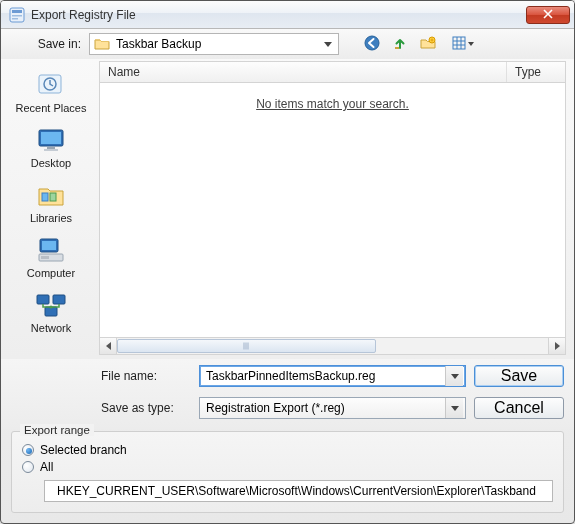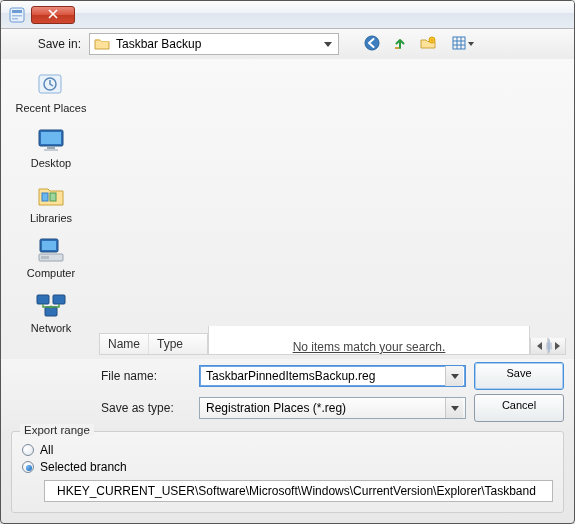--- a/index.html
+++ b/index.html
@@ -140,23 +140,22 @@
   }
   .side-item .si-label {
     font-size: 11px;
     color: #222;
     text-align: center;
     margin-top: 1px;
   }
   .file-pane {
     flex: 1;
     display: flex;
-    flex-direction: row;
+    flex-direction: column;
     min-height: 0;
-    align-items: flex-end;
   }
   .list-header {
     height: 22px;
     display: flex;
     border: 1px solid #d4d4d4;
     background: linear-gradient(to bottom,#fdfdfd,#f0f0f0);
   }
   .lh-col {
     padding: 3px 8px;
     border-right: 1px solid #e0e0e0;
@@ -255,27 +254,27 @@
   .combo .dd-btn {
     width: 18px;
     height: 100%;
     border-left: 1px solid #c8c8c8;
     display: flex;
     align-items: center;
     justify-content: center;
     background: linear-gradient(to bottom,#f6f6f6,#e4e4e4);
   }
   .btn {
-    height: 28px;
+    height: 22px;
     border: 1px solid #8f9aa8;
     background: linear-gradient(to bottom,#fdfdfd,#e8ecef);
     border-radius: 3px;
     text-align: center;
     line-height: 20px;
-    font-size: 11px;
+    font-size: 16px;
     position: relative;
   }
   .btn.primary {
     border-color: #4b8fd6;
     box-shadow: 0 0 0 1px #a9cef3 inset;
   }
   
   .group {
     margin: 2px 10px 10px 10px;
     border: 1px solid #cfcfcf;
@@ -342,20 +341,21 @@
 
   <div class="titlebar">
     <span class="title-icon">
       <svg viewBox="0 0 16 16">
           <rect x="1" y="1" width="14" height="14" rx="2" fill="#e8f0fa" stroke="#6d9bd4"></rect>
           <rect x="3" y="3" width="10" height="3" fill="#6d9bd4"></rect>
           <rect x="3" y="8" width="10" height="1.5" fill="#9fbde0"></rect>
           <rect x="3" y="11" width="6" height="1.5" fill="#9fbde0"></rect>
         </svg>
     </span>
+    <span class="title-text">Export Registry File</span>
     <div class="close-btn">
       <span>
         <svg viewBox="0 0 10 10">
             <path d="M1 1 L9 9 M9 1 L1 9" stroke="#fff" stroke-width="1.6"></path>
           </svg>
       </span>
     </div>
   </div>
 
   <div class="toolbar-row">
@@ -505,36 +505,36 @@
     <div class="combo highlight">
       <input type="text" value="TaskbarPinnedItemsBackup.reg" style="">
       <div class="dd-btn">
           <span class="caret"></span>
         </div>
     </div>
     <div class="btn primary">Save</div>
 
     <div class="fld-label">Save as type:</div>
     <div class="combo dropdown">
-      <span style="flex:1">Registration Places (*.reg)</span>
+      <span style="flex:1">Registration Export (*.reg)</span>
       <div class="dd-btn">
           <span class="caret"></span>
         </div>
     </div>
     <div class="btn">Cancel</div>
   </div>
 
   <div class="group">
     <div class="group-legend">Export range</div>
     <div class="radio-row">
+      <span class="radio-dot checked"></span>
+      <span>Selected branch</span>
+    </div>
+    <div class="radio-row">
       <span class="radio-dot"></span>
       <span>All</span>
     </div>
-    <div class="radio-row">
-      <span class="radio-dot checked"></span>
-      <span>Selected branch</span>
-    </div>
     <div class="branch-input">
       <input type="text" value="HKEY_CURRENT_USER\Software\Microsoft\Windows\CurrentVersion\Explorer\Taskband" style="">
     </div>
   </div>
 
 </div>
 
 </body></html>

